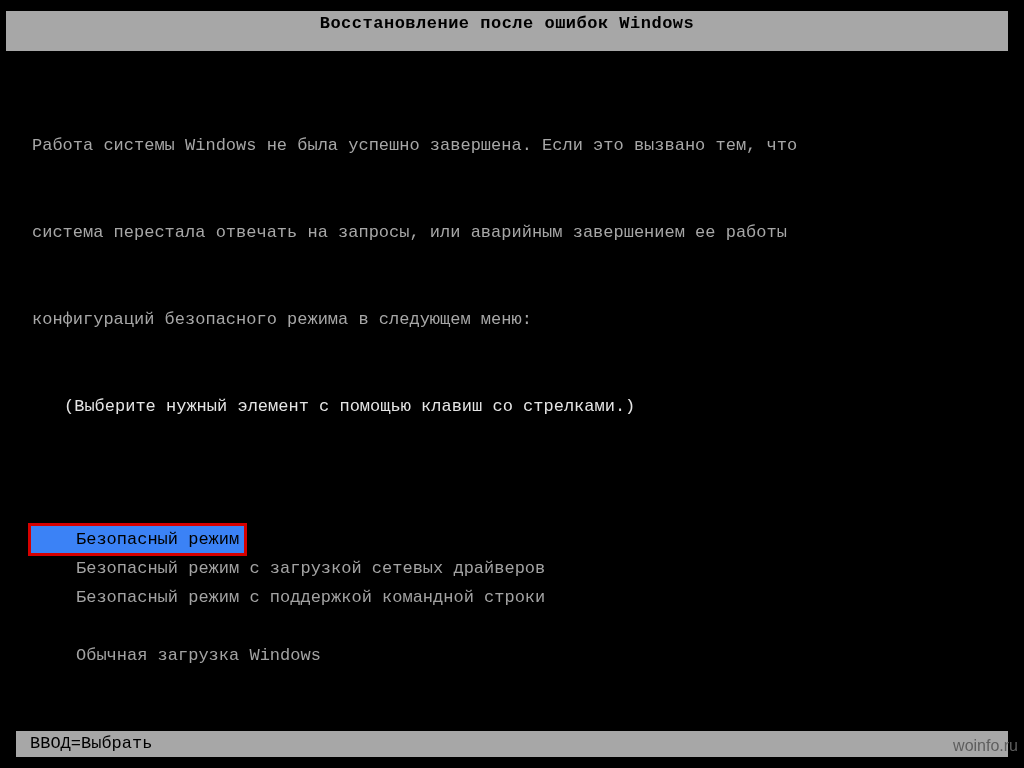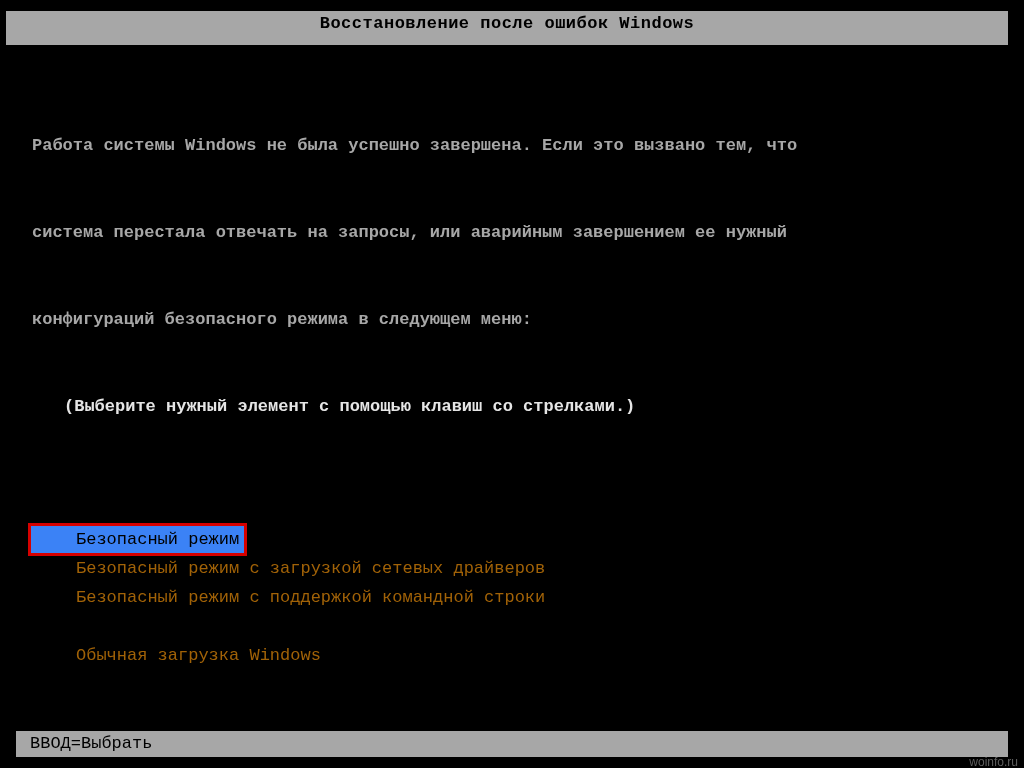--- a/index.html
+++ b/index.html
@@ -14,53 +14,52 @@
     line-height: 29px;
     overflow: hidden;
     position: relative;
   }
 
   .header-bar {
     position: absolute;
     top: 11px;
     left: 6px;
     right: 16px;
-    height: 34px;
+    height: 40px;
     background: #a7a7a7;
     color: #000;
     text-align: center;
     line-height: 26px;
     font-weight: bold;
     letter-spacing: 0.5px;
   }
 
   .body-area {
     position: absolute;
     top: 73px;
     left: 32px;
     right: 32px;
   }
 
   .msg {
     white-space: pre-wrap;
     color: #a7a7a7;
-    font-weight: bold;
   }
 
   .hint {
     color: #e5e5e5;
     margin-left: 32px;
   }
 
   .menu {
     margin-top: 46px;
   }
 
   .menu-item {
-    color: #a16207;
+    color: #a3a3a3;
     padding-left: 44px;
     display: block;
     height: 29px;
     line-height: 29px;
   }
 
   .menu-item.selected {
     position: relative;
     display: inline-block;
     background: #3b82f6;
@@ -86,39 +85,39 @@
     color: #000;
     line-height: 26px;
     padding-left: 14px;
     font-weight: normal;
     box-sizing: border-box;
   }
 
   .watermark {
     position: absolute;
     right: 6px;
-    bottom: 0px;
-    font-size: 12px;
+    bottom: 16px;
+    font-size: 16px;
     color: #5e5e5e;
     font-family: sans-serif;
     line-height: 12px;
   }
 </style>
 </head>
 <body>
 
 <div class="header-bar">
   <span>Восстановление после ошибок Windows</span>
 </div>
 
 <div class="body-area">
 
   <div class="msg">
     <div>Работа системы Windows не была успешно завершена. Если это вызвано тем, что</div>
-    <div>система перестала отвечать на запросы, или аварийным завершением ее нужный</div>
+    <div>система перестала отвечать на запросы, или аварийным завершением ее работы</div>
     <div>конфигураций безопасного режима в следующем меню:</div>
     <div class="hint">(Выберите нужный элемент с помощью клавиш со стрелками.)</div>
   </div>
 
   <div class="menu">
     <span class="menu-item selected">Безопасный режим</span>
     <span class="menu-item">Безопасный режим с загрузкой сетевых драйверов</span>
     <span class="menu-item">Безопасный режим с поддержкой командной строки</span>
     <div class="menu-gap"></div>
     <span class="menu-item">Обычная загрузка Windows</span>

